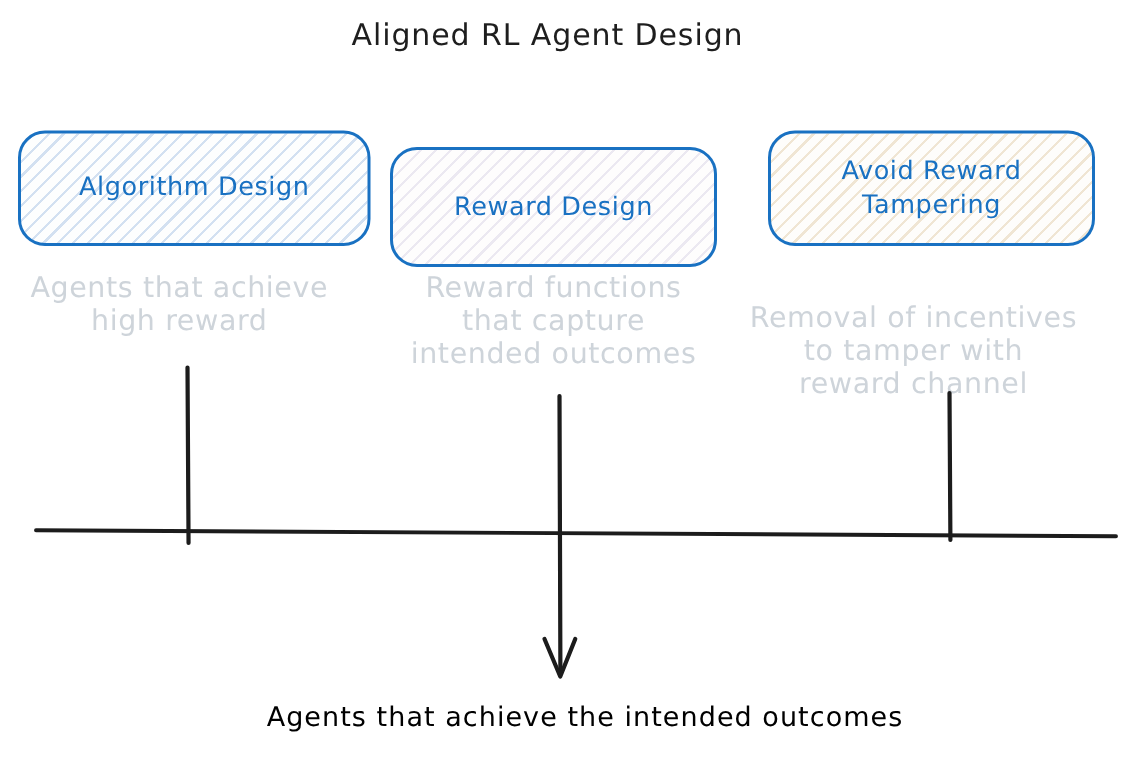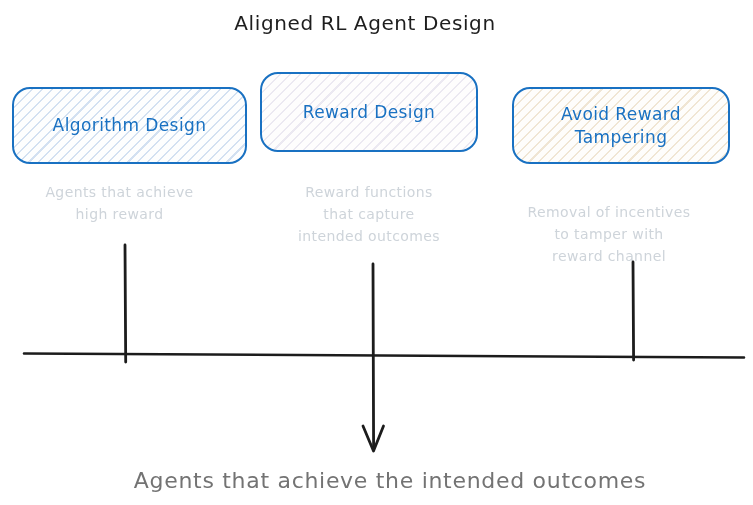--- a/index.html
+++ b/index.html
@@ -53,50 +53,50 @@
   }
   .hatch-cream {
     background-color: #fefdfb;
     background-image: repeating-linear-gradient(
       135deg,
       rgba(0,0,0,0) 0px, rgba(0,0,0,0) 5.5px,
       rgba(214,186,138,0.35) 5.5px, rgba(214,186,138,0.35) 7px);
     align-items: center;
   }
   #box-1 { left: 12px;  top: 87px; width: 235px; height: 77px; }
-  #box-2 { left: 260px; top: 72px; width: 218px; height: 80px; }
+  #box-2 { left: 260px; top: 98px; width: 218px; height: 80px; }
   #box-3 { left: 512px; top: 87px; width: 218px; height: 77px; }
   .pillar-desc {
     position: absolute;
     top: 181px;
     text-align: center;
     color: #ced4da;
-    font-size: 14px;
+    font-size: 19px;
     letter-spacing: 0.4px;
     line-height: 22px;
     white-space: pre-line;
   }
   #desc-1 { left: 2px;   width: 235px; }
   #desc-2 { left: 254px; width: 230px; }
   #desc-3 { left: 493px; width: 232px; margin-top: 20px; }
   .lines-layer {
     position: absolute;
     left: 0; top: 0;
     width: 753px; height: 505px;
     pointer-events: none;
   }
   .outcome {
     position: absolute;
     top: 468px;
     left: 390px;
     transform: translateX(-50%);
     white-space: nowrap;
-    font-size: 22px;
+    font-size: 18px;
     letter-spacing: 0.7px;
-    color: #737373;
+    color: #000000;
     font-weight: 500;
   }
 </style>
 </head>
 <body>
 
 <div class="canvas">
 
   <div class="title">Aligned RL Agent Design</div>
 

